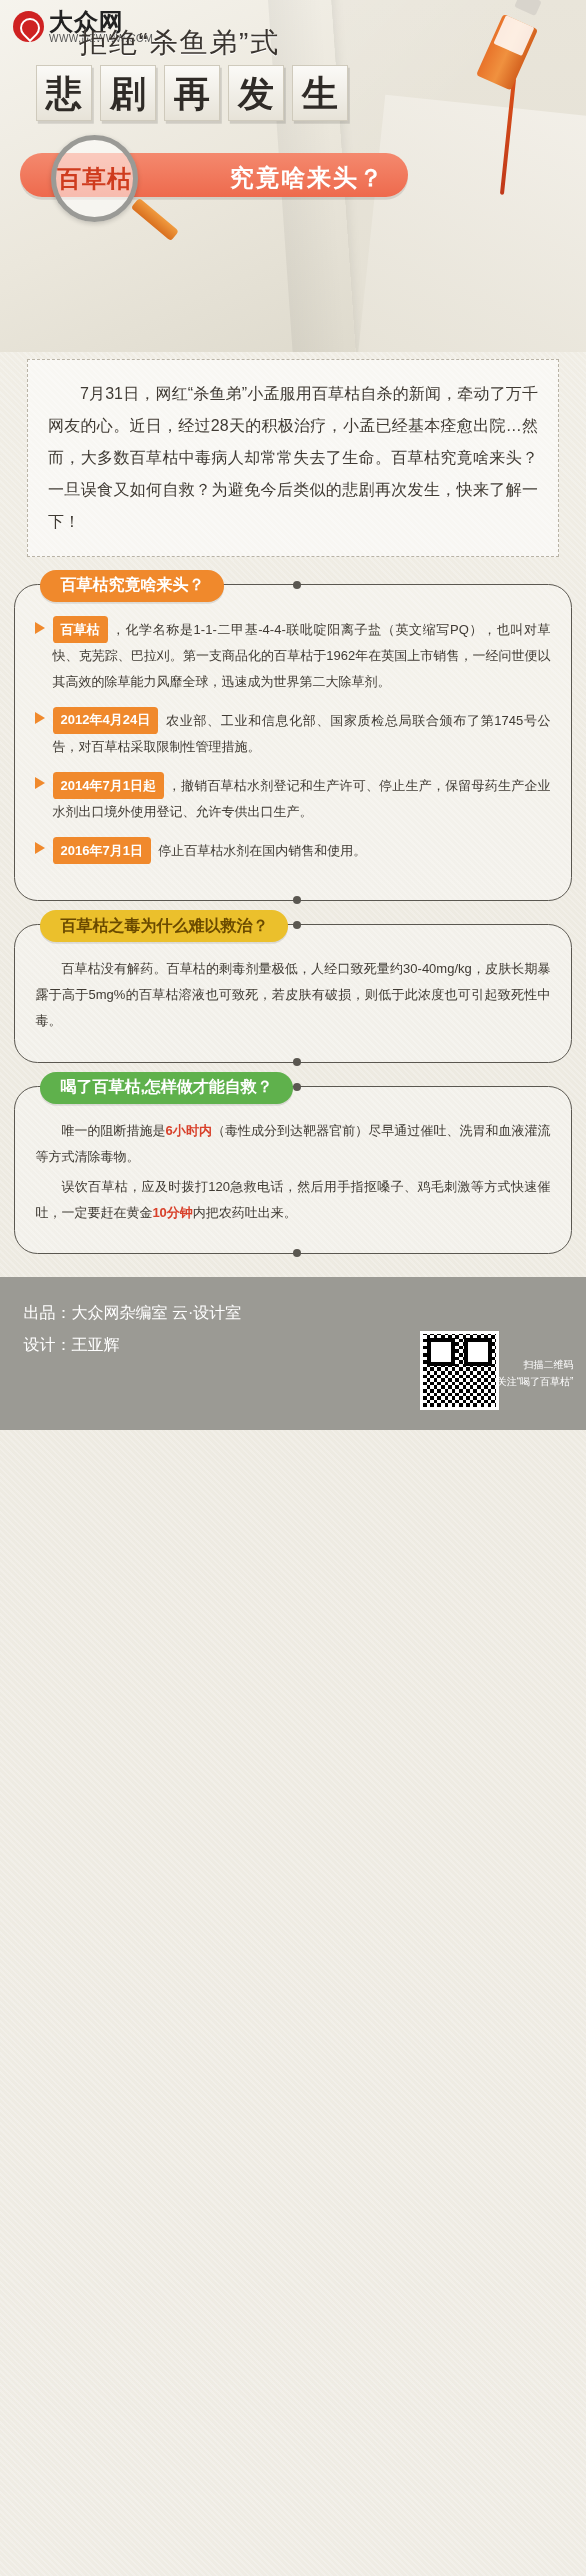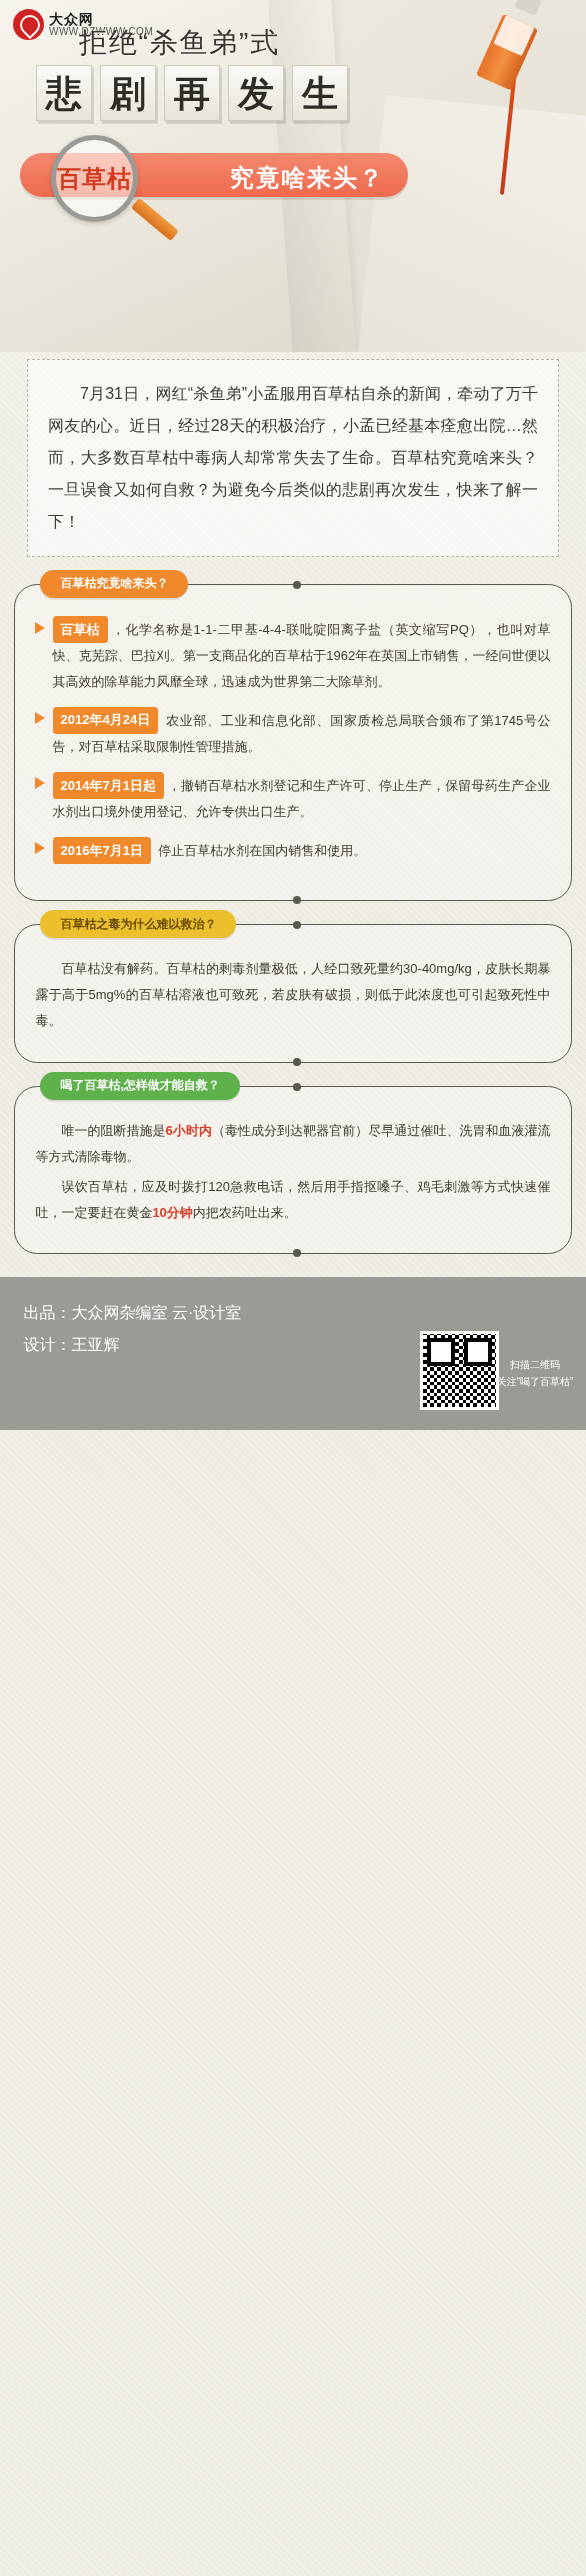--- a/index.html
+++ b/index.html
@@ -71,21 +71,21 @@
     content: "";
     position: absolute;
     left: 7.2px; top: 6.3px;
     width: 16px; height: 16px;
     border: 2.7px solid #fff;
     border-radius: 50% 50% 50% 0;
     transform: rotate(-45deg);
   }
   .logo-text { line-height: 1.05; }
   .logo-cn {
-    font-size: 14px; font-weight: bold; color: #222;
+    font-size: 24px; font-weight: bold; color: #222;
     letter-spacing: 0.9px;
   }
   .logo-en { font-size: 10px; color: #555; letter-spacing: 0.5px; }
 
   .bottle {
     position: absolute;
     right: 52px; top: -7.2px;
     width: 41px; height: 87px;
     transform: rotate(24deg);
     z-index: 6;
@@ -207,21 +207,21 @@
     background: #5a5750;
   }
   .section:before { left: 50%; top: -4.5px; }
   .section:after { left: 50%; bottom: -4.5px; }
 
   .sec-title {
     position: absolute;
     left: 25px; top: -15.3px;
     padding: 5.4px 20px;
     border-radius: 16px;
-    font-size: 12px; font-weight: bold;
+    font-size: 16px; font-weight: bold;
     color: #fff;
     white-space: nowrap;
     box-shadow: 0 1.8px 0 rgba(0,0,0,0.10);
   }
   .t-orange { background: #f0892c; }
   .t-red    { background: #e2573f; }
   .t-yellow { background: #ebc02c; color: #6a4a00; }
   .t-green  { background: #5fb14c; }
 
   .sec-body {
@@ -283,21 +283,21 @@
     position: absolute;
     width: 20px; height: 20px;
     border: 4.5px solid #000;
     background: #fff;
   }
   .qr:before { left: 3.6px; top: 3.6px; }
   .qr:after { right: 3.6px; top: 3.6px; }
   .qr-note {
     position: absolute;
     right: 12.6px; bottom: 40px;
-    font-size: 10px; line-height: 1.7; text-align: center;
+    font-size: 10px; line-height: 1.7; text-align: right;
     color: #fff;
   }
 </style>
 </head>
 <body>
 
 <div class="page">
 
   <div class="header">
     <div class="paper-fold"></div>

